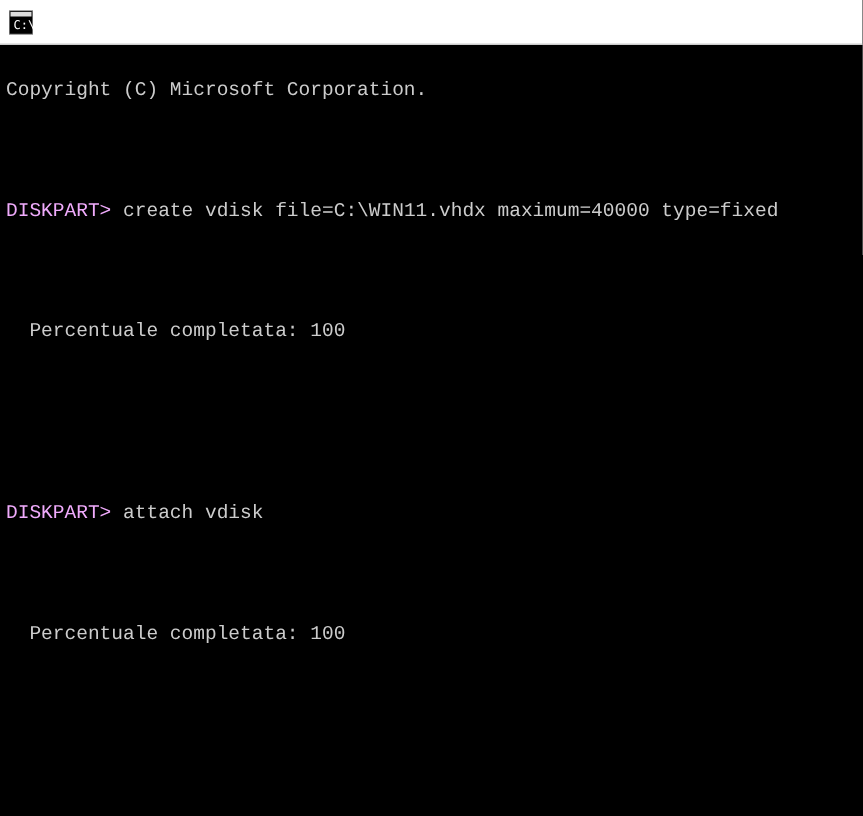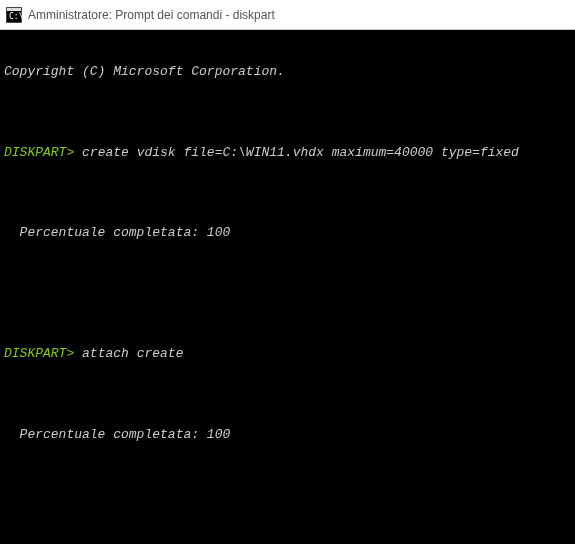--- a/index.html
+++ b/index.html
@@ -45,56 +45,54 @@
       font-size: 12px;
       color: #555;
     }
     .terminal {
       flex: 1;
       background: #000;
       color: #ccc;
       font-family: Consolas, "Courier New", monospace;
       font-size: 13px;
       line-height: 1.55;
-      padding: 12px 4px;
+      padding: 0 4px;
       white-space: pre;
       overflow: hidden;
-      font-style: italic;
     }
     .terminal .prompt {
-      color: #84cc16;
+      color: #f0abfc;
     }
     .line {
       display: block;
     }
   </style>
 </head>
 <body>
 
 <div class="window">
   <div class="titlebar">
     <span class="app-icon">
       <svg viewBox="0 0 16 16">
         <rect x="0" y="0" width="16" height="16" fill="#000" stroke="#888" stroke-width="1"></rect>
         <rect x="1" y="1" width="14" height="3" fill="#ddd"></rect>
         <text x="3" y="12" font-size="8" fill="#fff" font-family="monospace">C:\</text>
       </svg>
     </span>
-    <span class="title-text">Amministratore: Prompt dei comandi - diskpart</span>
   </div>
 
   <div class="terminal">
 <span class="line">Copyright (C) Microsoft Corporation.</span>
 <span class="line"> </span>
 <span class="line"><span class="prompt">DISKPART&gt;</span> <span>create vdisk file=C:\WIN11.vhdx maximum=40000 type=fixed</span></span>
 <span class="line"> </span>
 <span class="line"><span>  Percentuale completata: </span><span>100</span></span>
 <span class="line"> </span>
 <span class="line"> </span>
-<span class="line"><span class="prompt">DISKPART&gt;</span> <span>attach create</span></span>
+<span class="line"><span class="prompt">DISKPART&gt;</span> <span>attach vdisk</span></span>
 <span class="line"> </span>
 <span class="line"><span>  Percentuale completata: </span><span>100</span></span>
 <span class="line"> </span>
 
 
 
 
 
 
 

